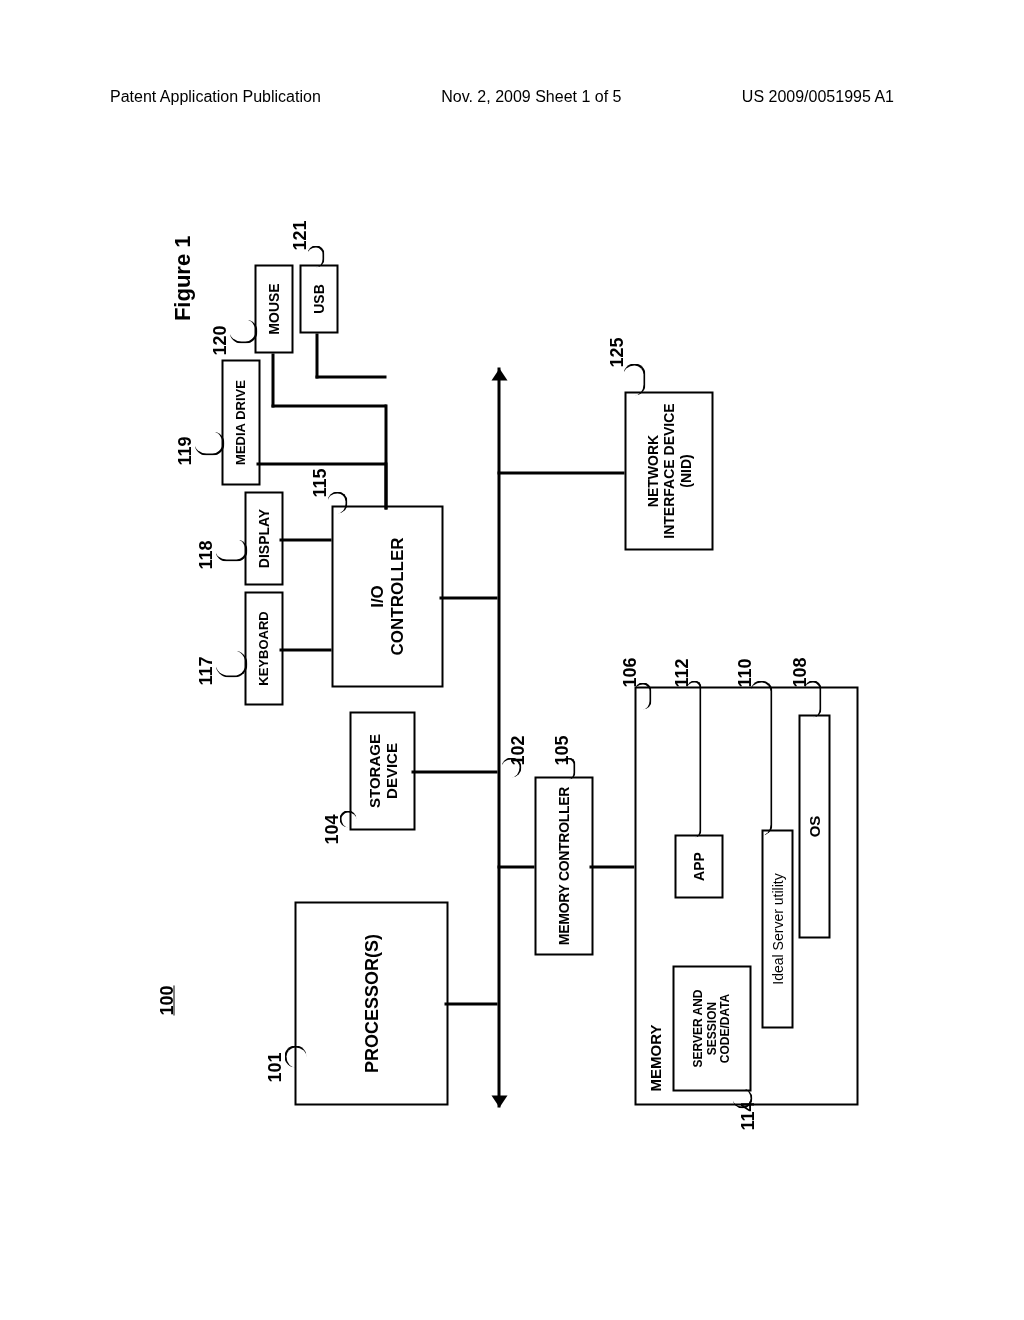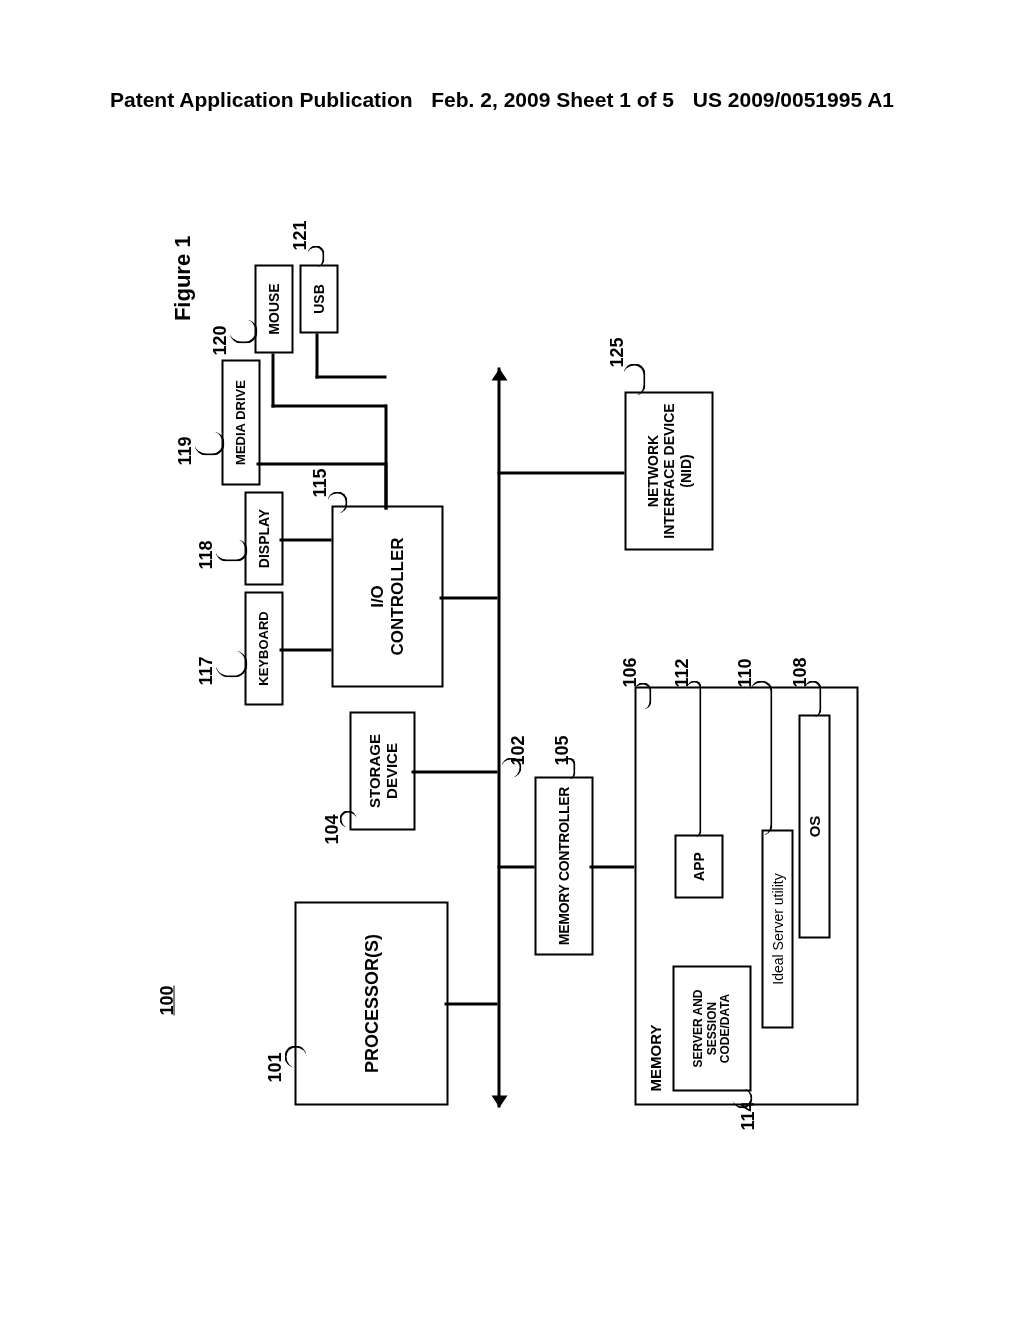--- a/index.html
+++ b/index.html
@@ -1,31 +1,31 @@
 <!DOCTYPE html>
 <html><head>
 <meta charset="utf-8">
 <style>
 body{margin:0;font-family:Arial,sans-serif;background:#fff}
 .page{width:1024px;height:1320px;position:relative}
-.hdr{position:absolute;top:88px;left:110px;right:130px;display:flex;justify-content:space-between;font-size:21px;font-weight:bold}
+.hdr{position:absolute;top:88px;left:110px;right:130px;display:flex;justify-content:space-between;font-size:16px;font-weight:normal}
 .figwrap{position:absolute;top:210px;left:160px;width:690px;height:915px}
 .rot{transform:rotate(-90deg);transform-origin:center;position:absolute;left:-113px;top:113px;width:915px;height:690px}
 .box{position:absolute;border:2.5px solid #000;display:flex;align-items:center;justify-content:center;text-align:center;font-weight:bold;line-height:1.15;background:#fff}
 .line{position:absolute;background:#000}
 .lbl{position:absolute;font-weight:bold;font-size:18px}
 .lead{position:absolute;border:2px solid #000;border-radius:50px;background:transparent}
 </style>
 </head>
 <body>
 
 <div class="page">
   <div class="hdr">
     <span>Patent Application Publication</span>
-    <span>Feb. 2, 2009  Sheet 1 of 5</span>
+    <span>Nov. 2, 2009  Sheet 1 of 5</span>
     <span>US 2009/0051995 A1</span>
   </div>
 
   <div class="figwrap">
     <div class="rot">
 
       <div class="lbl" style="top:-3px;left:110px;text-decoration:underline">100</div>
       <div class="lbl" style="top:10px;right:25px;font-size:22px">Figure 1</div>
 
       <div class="line" style="left:18px;top:338px;width:740px;height:3px"></div>

